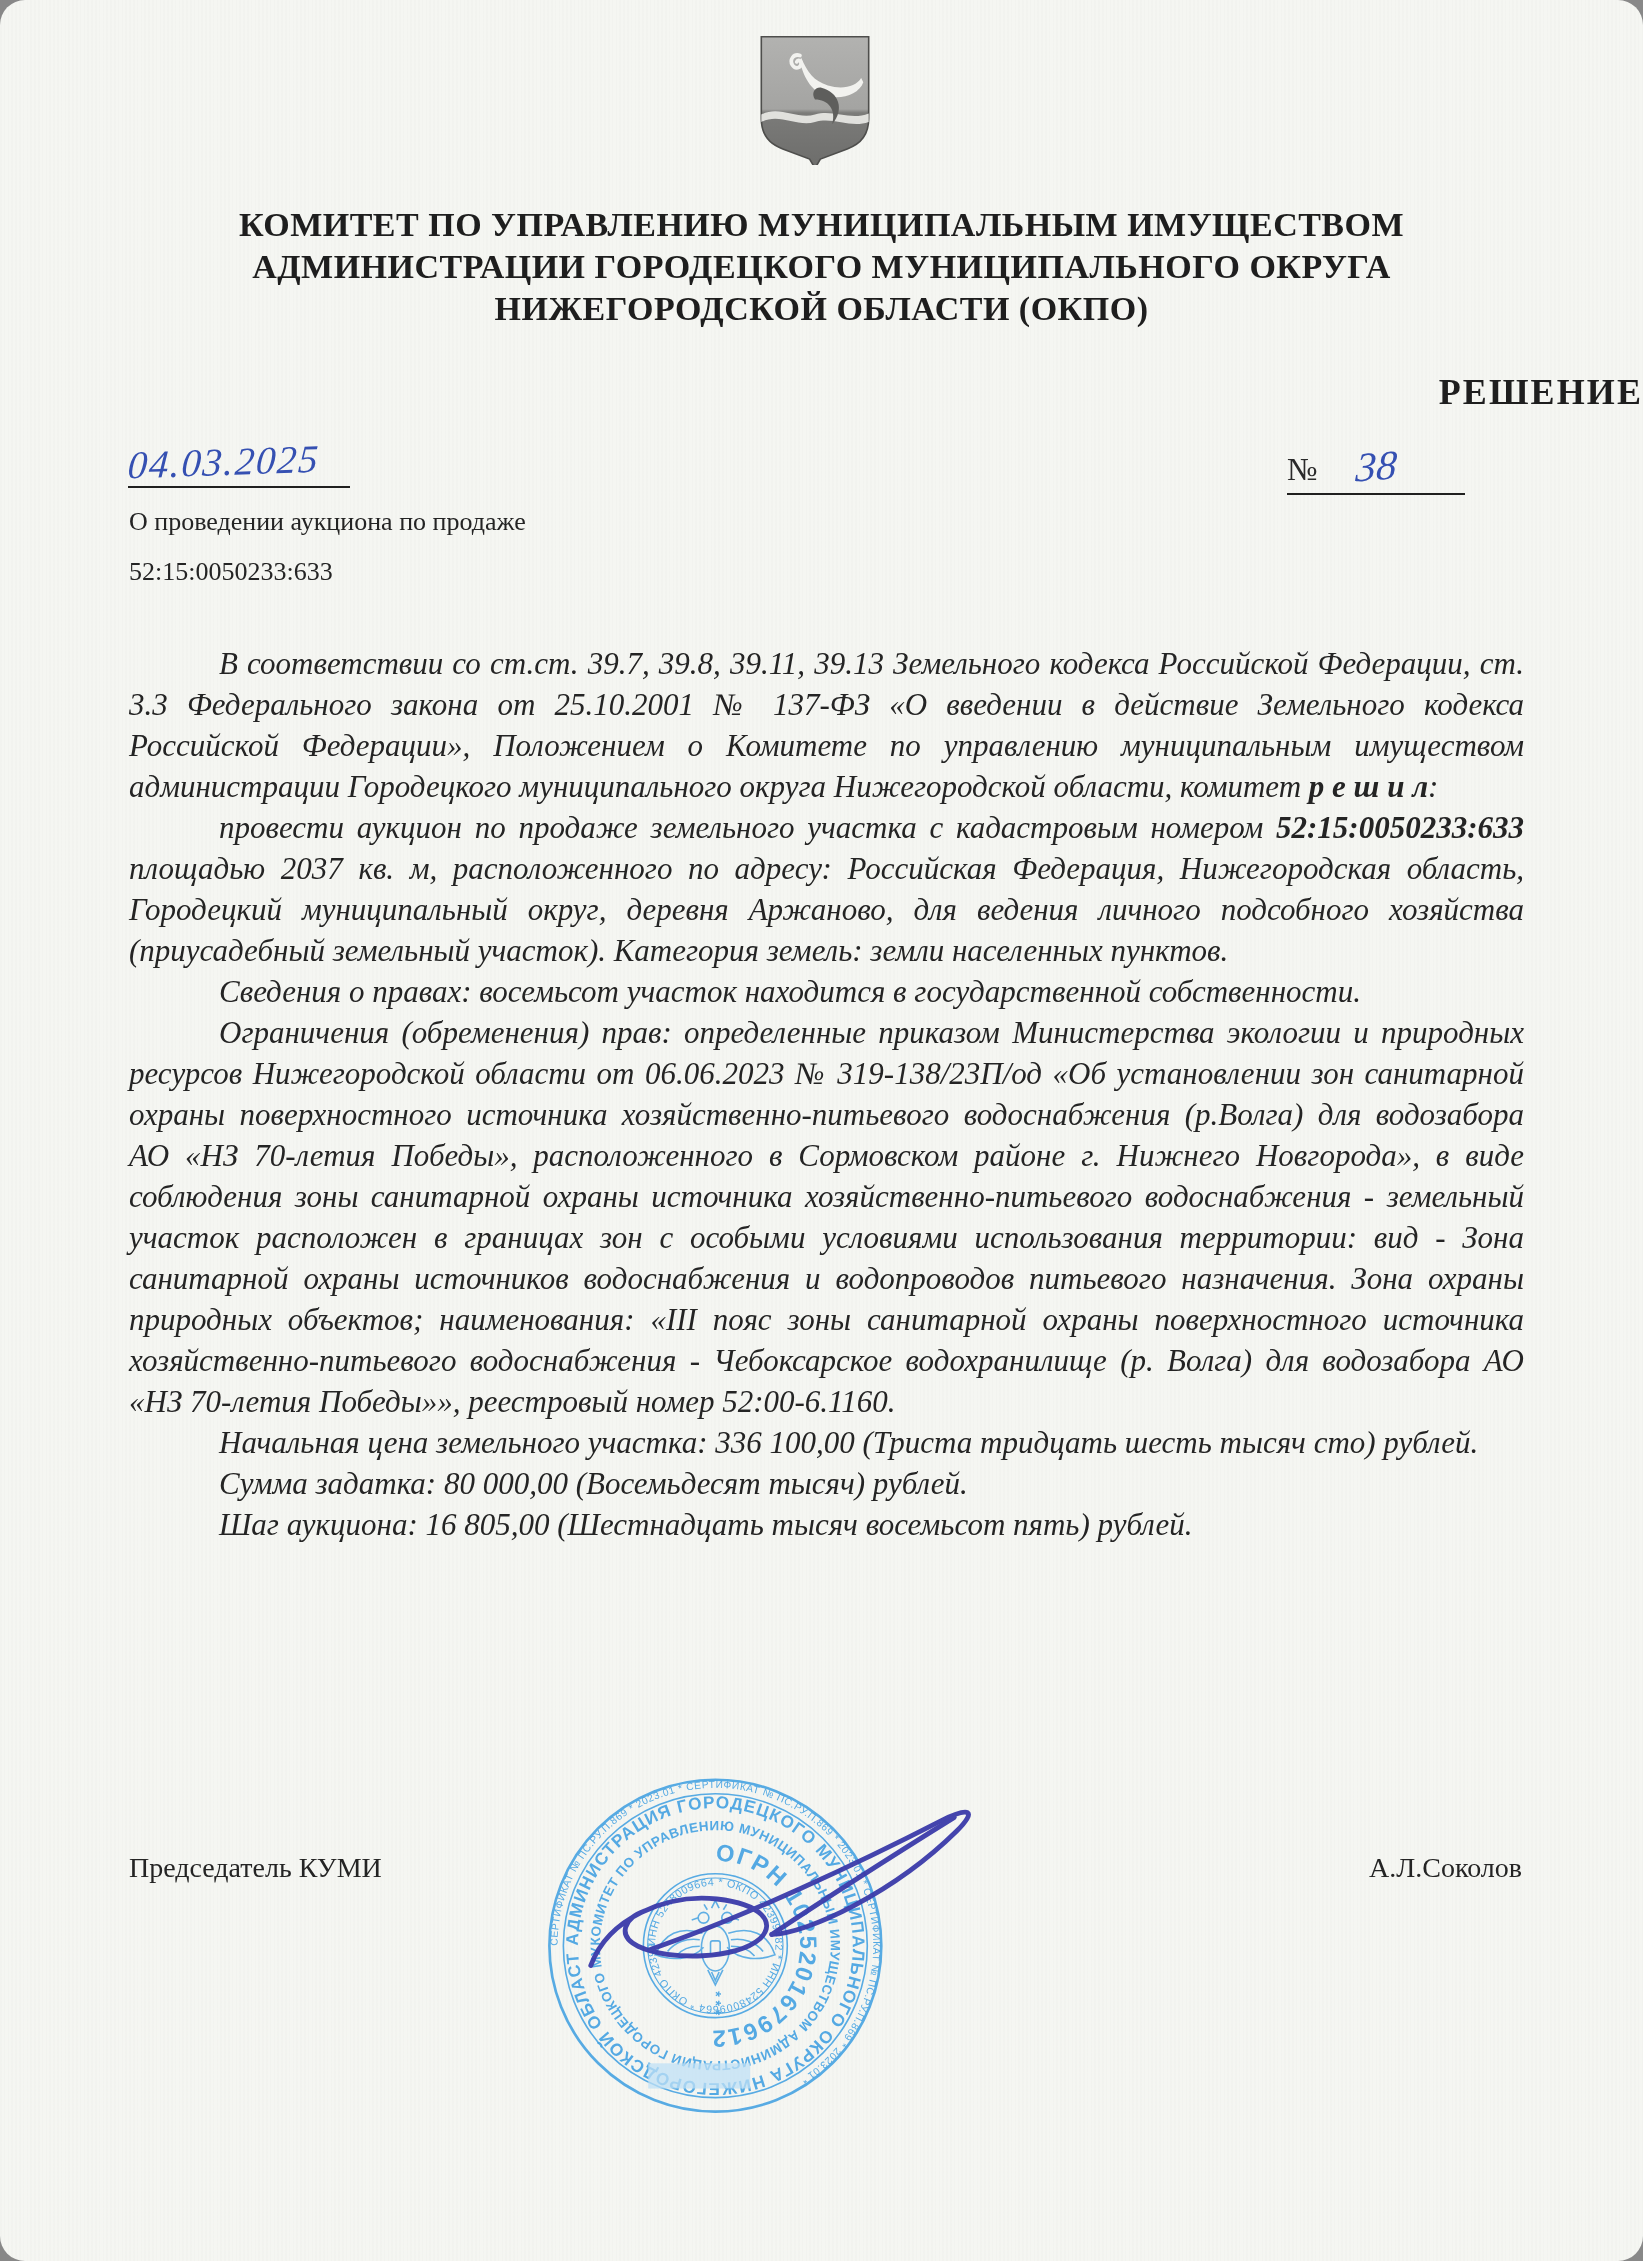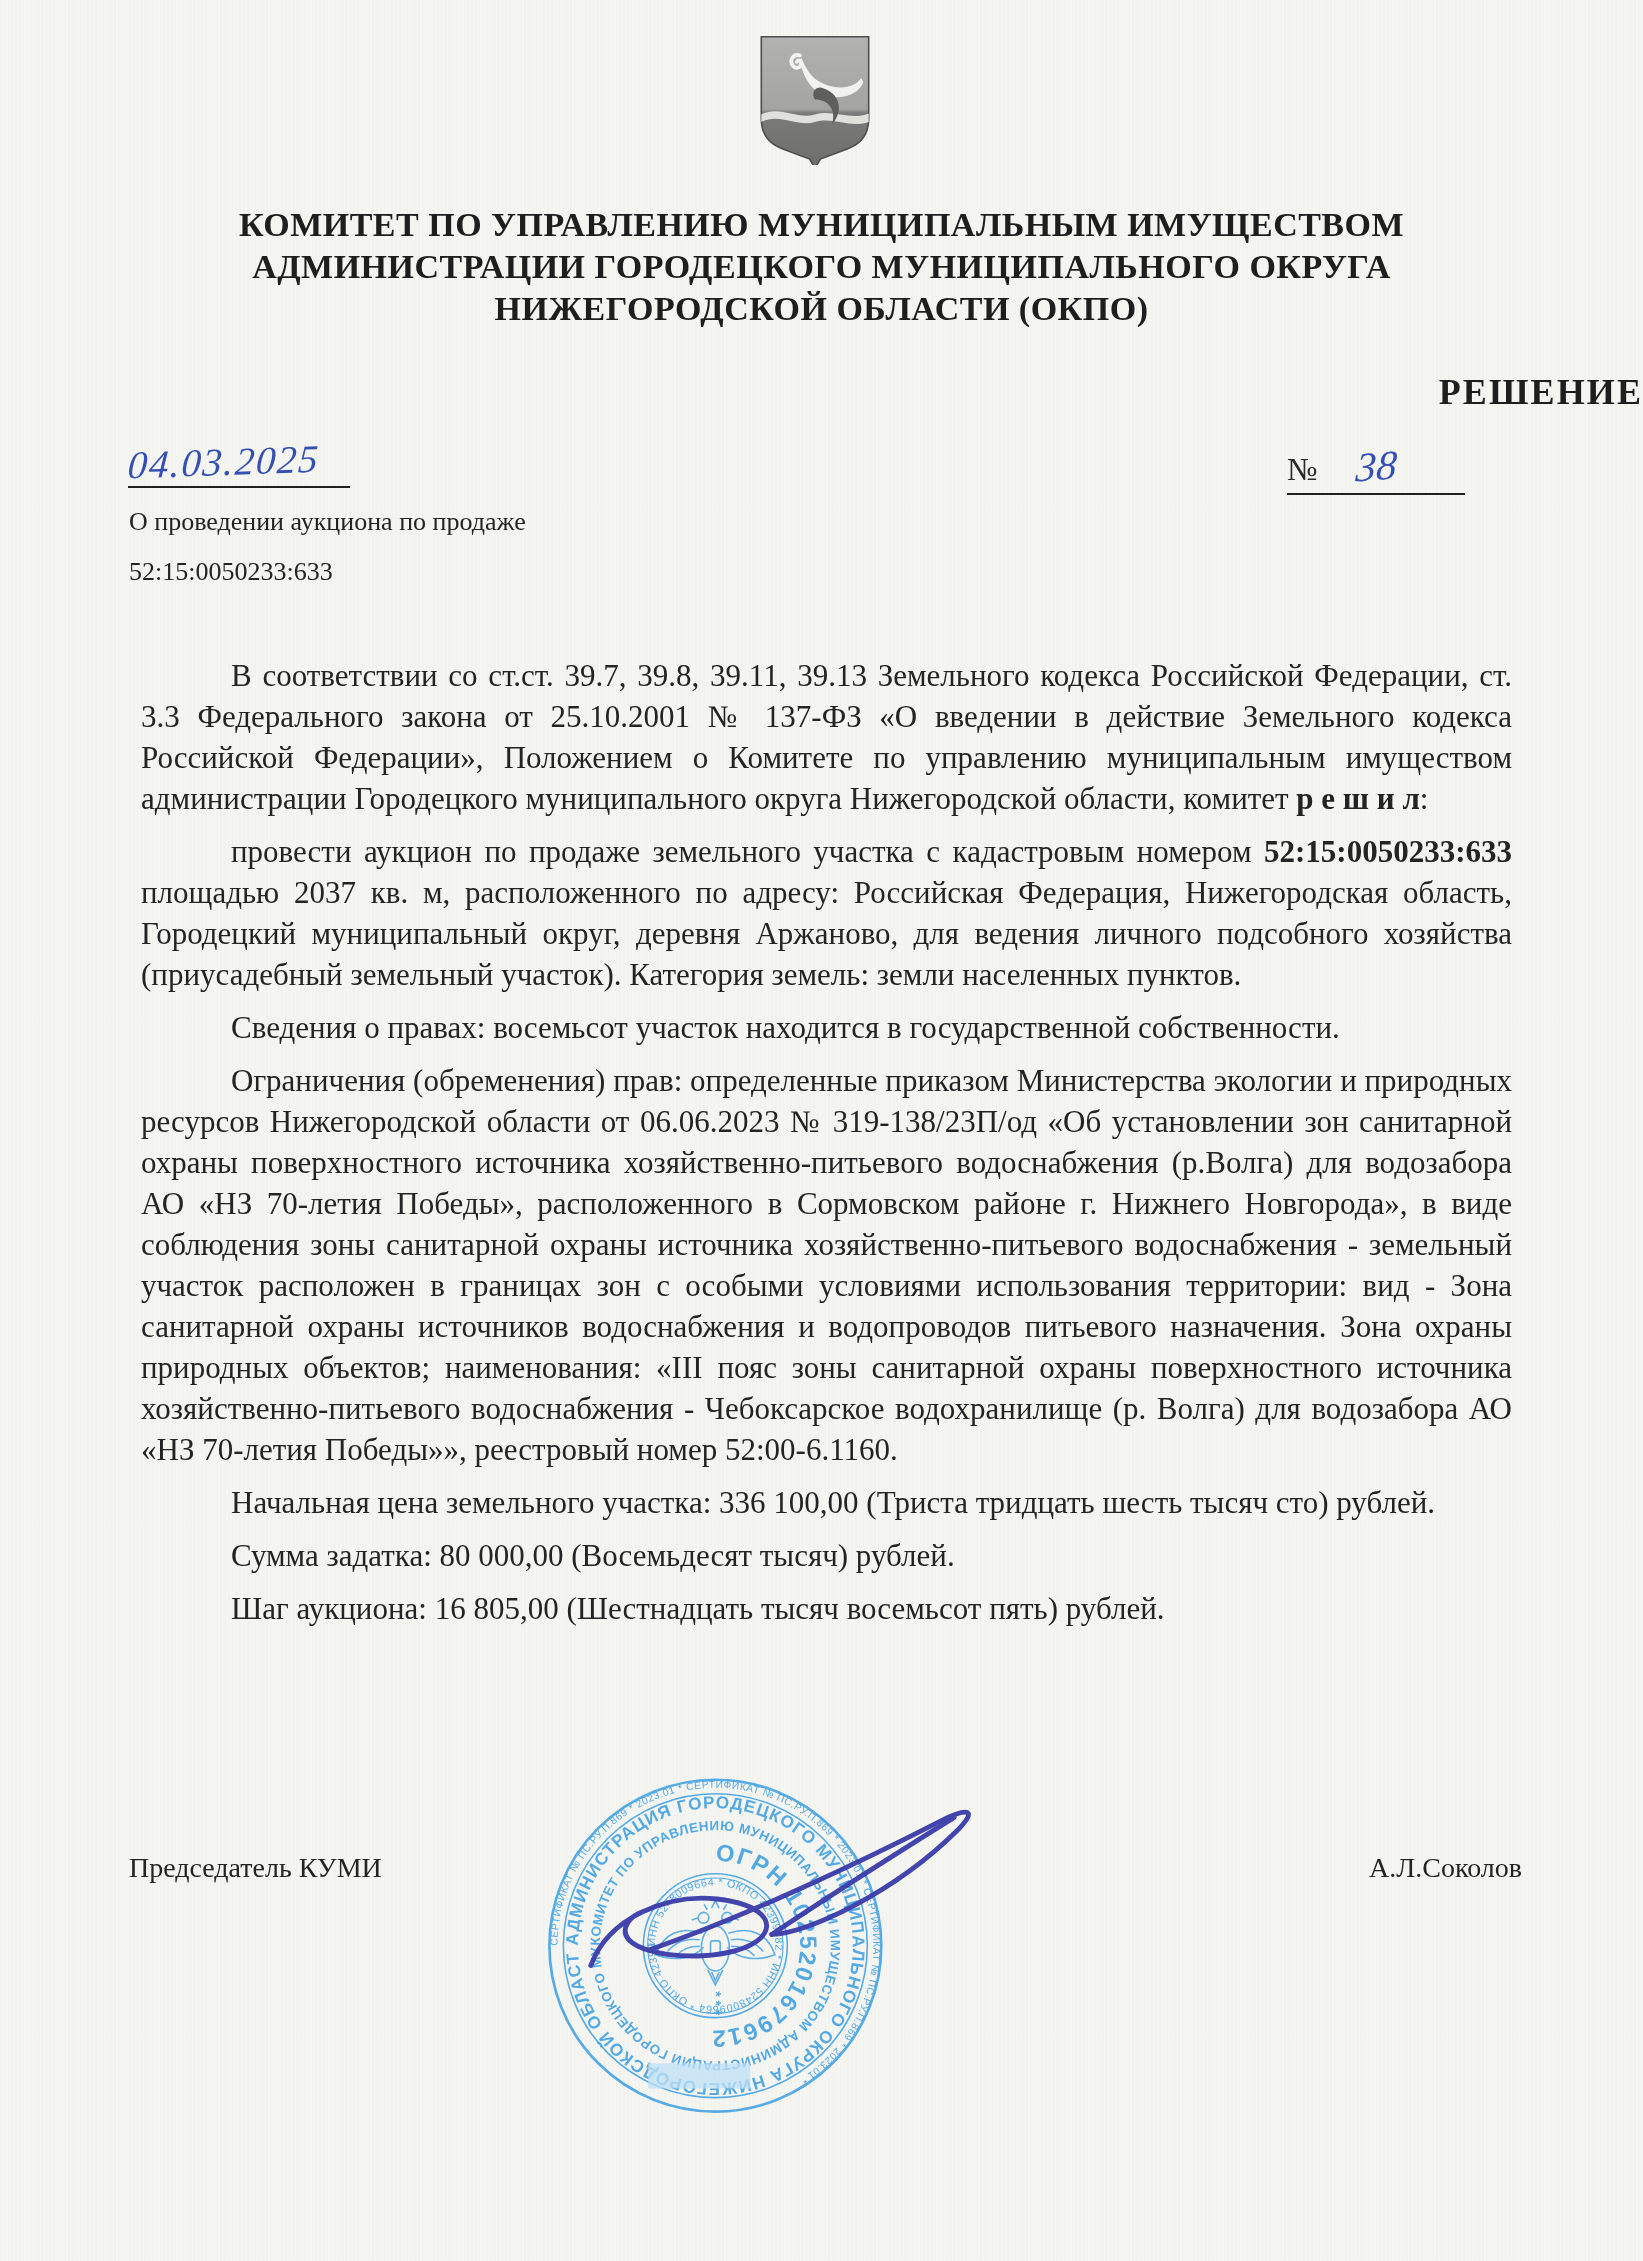--- a/index.html
+++ b/index.html
@@ -2,21 +2,21 @@
 <html style="font-size:8.6px"><head>
 <meta charset="utf-8">
 <style>
   html,body{margin:0;padding:0;background:#888;}
   .page{
     position:relative;width:1643px;height:2261px;margin:0 auto;
     background:#f5f6f2;
     background-image:
       repeating-linear-gradient(90deg, rgba(0,0,0,.012) 0 1.6px, rgba(255,255,255,.01) 1.6px 3.8px);
     font-family:"Liberation Serif","DejaVu Serif",serif;
-    color:#262626;overflow:hidden;
+    color:#262626;overflow:hidden;border-radius:25px;
   }
   .arms{position:absolute;left:758px;top:34px;width:114px;height:131px;}
   .org{
     position:absolute;left:64px;right:64px;top:204px;text-align:center;
     font-weight:bold;font-size:34px;line-height:42px;color:#1e1e1e;letter-spacing:0.5px;
   }
   .doctype{
     position:absolute;left:0;right:0;top:371px;text-align:right;
     font-weight:bold;font-size:36px;letter-spacing:2.1px;color:#1e1e1e;
   }
@@ -32,21 +32,21 @@
     border-bottom:2.7px solid #20201f;padding-bottom:3.2px;
     display:flex;align-items:baseline;justify-content:flex-start;gap:38px;
   }
   .num-label{font-size:32px;color:#2a2a2a;}
   .num-value{font-size:41px;font-style:italic;color:#3550b2;display:inline-block;transform:rotate(-4deg) skewX(-8deg);}
   .subject{position:absolute;left:129px;top:497px;width:752px;font-size:26px;line-height:50px;color:#242424;}
   .body-text{
     position:absolute;left:129px;top:643px;width:1395px;
     font-size:31px;line-height:41px;text-align:justify;color:#242424;
   }
-  .body-text p{margin:12px;text-indent:90px;}
+  .body-text p{margin:0;text-indent:90px;font-style:italic;}
   .b{font-weight:bold;}
   .sig-row{
     position:absolute;left:129px;right:121px;top:1852px;
     display:flex;justify-content:space-between;font-size:28px;color:#242424;
   }
   .stamp-layer{position:absolute;left:529px;top:1755px;width:537px;height:419px;}
   .stamp-text{font-family:"Liberation Sans","DejaVu Sans",sans-serif;}
 </style>
 </head>
 <body>

